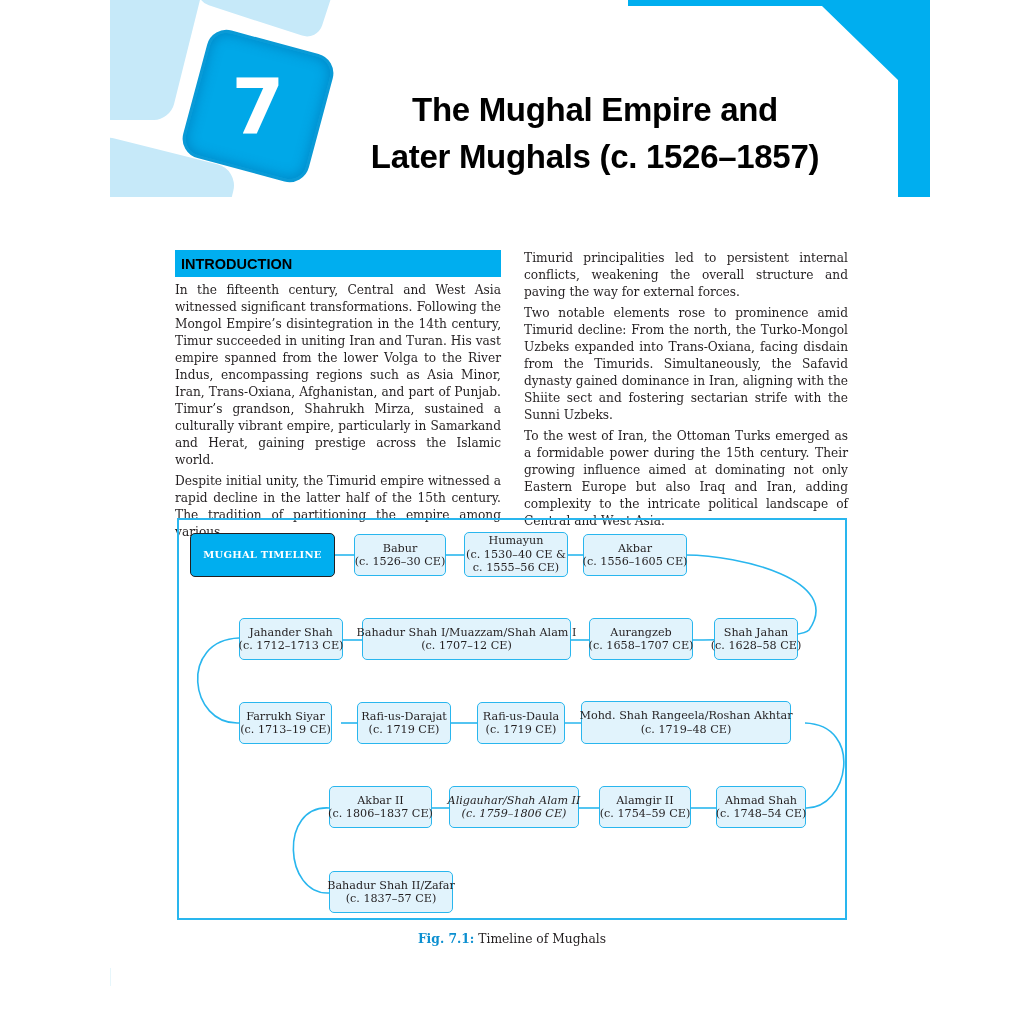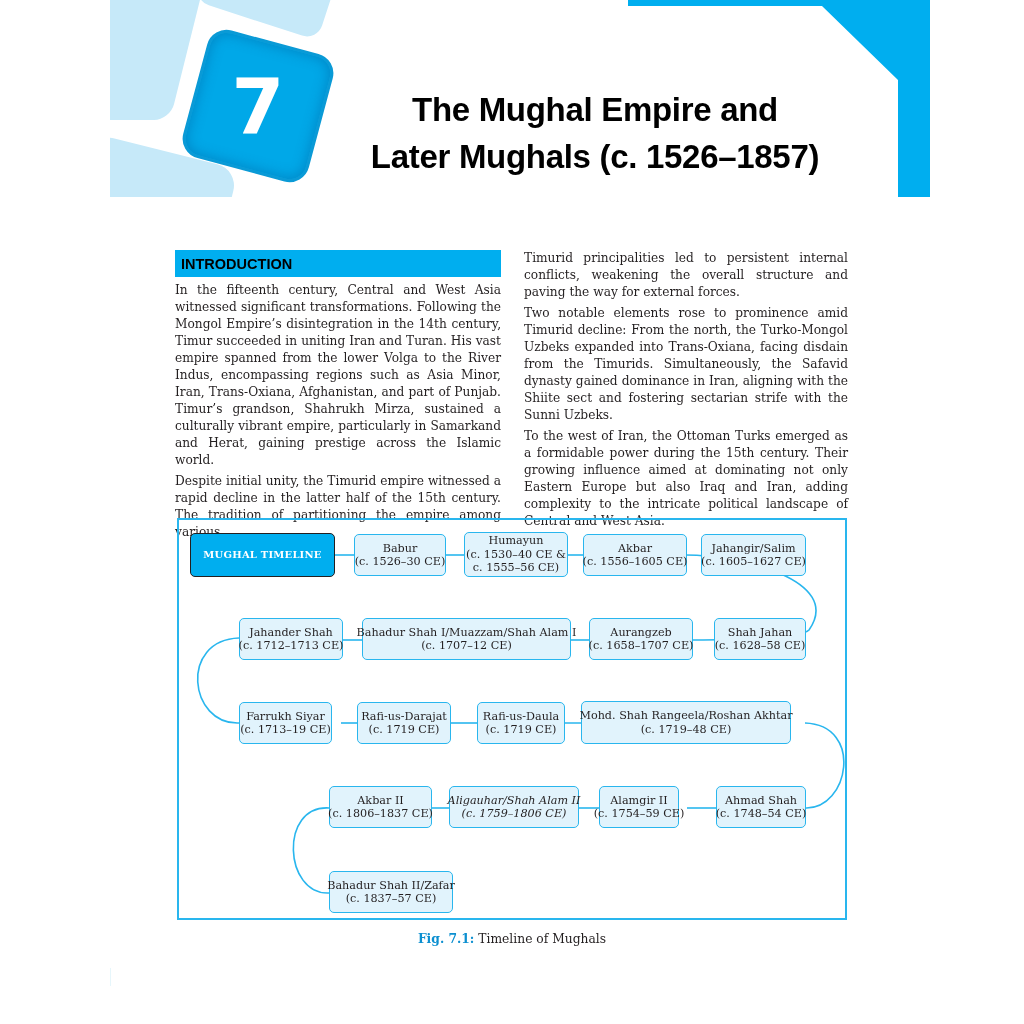--- a/index.html
+++ b/index.html
@@ -111,26 +111,22 @@
   </div>
   <div class="node" style="left:285px;top:12px;width:104px;height:45px;">
     <span>Humayun</span>
     <span>(c. 1530–40 CE &amp;</span>
     <span>c. 1555–56 CE)</span>
   </div>
   <div class="node" style="left:404px;top:14px;width:104px;height:42px;">
     <span>Akbar</span>
     <span>(c. 1556–1605 CE)</span>
   </div>
-  <div class="node" style="left:522px;top:14px;width:105px;height:42px;">
-    <span>Jahangir/Salim</span>
-    <span>(c. 1605–1627 CE)</span>
-  </div>
 
-  <div class="node" style="left:535px;top:98px;width:92px;height:42px;">
+  <div class="node" style="left:535px;top:98px;width:84px;height:42px;">
     <span>Shah Jahan</span>
     <span>(c. 1628–58 CE)</span>
   </div>
   <div class="node" style="left:410px;top:98px;width:104px;height:42px;">
     <span>Aurangzeb</span>
     <span>(c. 1658–1707 CE)</span>
   </div>
   <div class="node" style="left:183px;top:98px;width:209px;height:42px;">
     <span>Bahadur Shah I/Muazzam/Shah Alam I</span>
     <span>(c. 1707–12 CE)</span>
@@ -154,21 +150,21 @@
   </div>
   <div class="node" style="left:402px;top:181px;width:210px;height:43px;">
     <span>Mohd. Shah Rangeela/Roshan Akhtar</span>
     <span>(c. 1719–48 CE)</span>
   </div>
 
   <div class="node" style="left:537px;top:266px;width:90px;height:42px;">
     <span>Ahmad Shah</span>
     <span>(c. 1748–54 CE)</span>
   </div>
-  <div class="node" style="left:420px;top:266px;width:80px;height:42px;">
+  <div class="node" style="left:420px;top:266px;width:92px;height:42px;">
     <span>Alamgir II</span>
     <span>(c. 1754–59 CE)</span>
   </div>
   <div class="node" style="left:270px;top:266px;width:130px;height:42px;font-style:italic;">
     <span>Aligauhar/Shah Alam II</span>
     <span>(c. 1759–1806 CE)</span>
   </div>
   <div class="node" style="left:150px;top:266px;width:103px;height:42px;">
     <span>Akbar II</span>
     <span>(c. 1806–1837 CE)</span>

